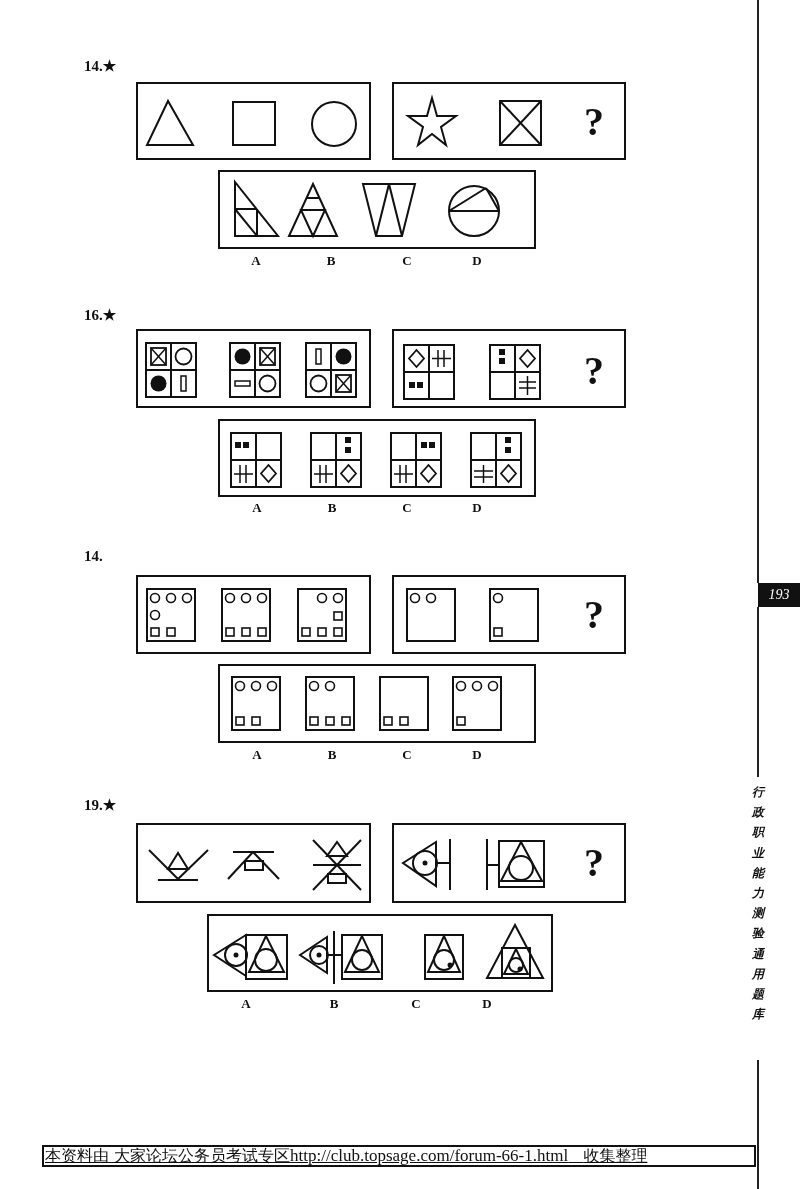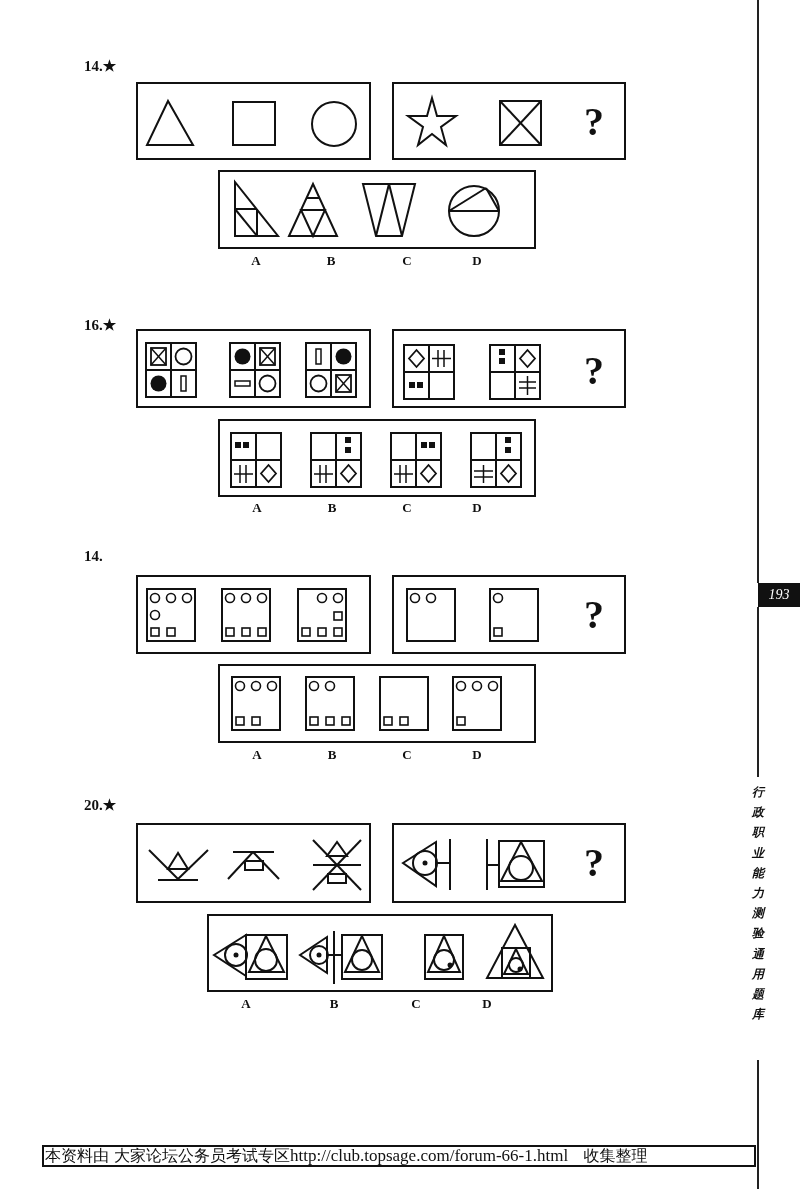--- a/index.html
+++ b/index.html
@@ -6,21 +6,21 @@
   body{width:800px;height:1189px;position:relative;overflow:hidden;font-family:"DejaVu Serif",serif;color:#111;}
   .qnum{position:absolute;font-family:"Liberation Serif",serif;font-weight:bold;font-size:15px;}
   .panel{position:absolute;border:2px solid #111;box-sizing:border-box;background:#fff;}
   .opt-label{position:absolute;font-family:"Liberation Serif",serif;font-weight:bold;font-size:13px;width:20px;text-align:center;}
   svg{position:absolute;overflow:visible;}
   .qmark{position:absolute;font-family:"Liberation Serif",serif;font-weight:bold;font-size:40px;line-height:40px;}
   .vline{position:absolute;left:757px;width:2px;background:#222;}
   .pagebox{position:absolute;left:758px;top:583px;width:42px;height:24px;background:#111;color:#fff;font-family:"Liberation Serif",serif;font-style:italic;font-size:14px;line-height:24px;text-align:center;}
   .sidetitle{position:absolute;left:748px;top:782px;width:20px;font-family:"DejaVu Serif",serif;font-weight:bold;font-style:italic;font-size:12px;line-height:20.2px;text-align:center;}
   .sidetitle span{display:block;}
-  .footer{position:absolute;left:42px;top:1145px;width:714px;height:22px;border:2px solid #111;box-sizing:border-box;font-family:"DejaVu Sans",sans-serif;font-size:16px;line-height:18px;white-space:nowrap;overflow:hidden;padding-left:1px;}
+  .footer{position:absolute;left:42px;top:1145px;width:714px;height:22px;border:2px solid #111;box-sizing:border-box;font-family:"DejaVu Sans",sans-serif;font-size:16px;line-height:18px;white-space:nowrap;overflow:hidden;text-decoration:underline;padding-left:1px;}
   .footer .url{font-family:"Liberation Serif",serif;font-size:17px;}
 </style>
 </head>
 <body>
 
 <div class="vline" style="top:0;height:583px;"></div>
 <div class="pagebox">193</div>
 <div class="vline" style="top:607px;height:170px;"></div>
 <div class="sidetitle">
   <span>行</span>
@@ -77,21 +77,21 @@
     <line x1="229" y1="39" x2="279" y2="39" stroke="#111" stroke-width="2"></line>
     <line x1="229" y1="39" x2="266" y2="16" stroke="#111" stroke-width="2"></line>
     <line x1="266" y1="16" x2="279" y2="39" stroke="#111" stroke-width="2"></line>
   </svg>
 </div>
 <div class="opt-label" style="left:246px;top:253px;">A</div>
 <div class="opt-label" style="left:321px;top:253px;">B</div>
 <div class="opt-label" style="left:397px;top:253px;">C</div>
 <div class="opt-label" style="left:467px;top:253px;">D</div>
 
-<div class="qnum" style="left:84px;top:316px;text-align:right;">
+<div class="qnum" style="left:84px;top:306px;text-align:right;">
   <span>16.</span><span>★</span>
 </div>
 <div class="panel" style="left:136px;top:329px;width:235px;height:79px;">
   <svg width="235" height="79" style="left:0;top:0">
 
     <rect x="8" y="12" width="50" height="54" fill="none" stroke="#111" stroke-width="2"></rect>
     <line x1="33" y1="12" x2="33" y2="66" stroke="#111" stroke-width="2"></line>
     <line x1="8" y1="39" x2="58" y2="39" stroke="#111" stroke-width="2"></line>
     <rect x="13" y="17" width="15" height="17" fill="none" stroke="#111" stroke-width="1.8"></rect>
     <line x1="13" y1="17" x2="28" y2="34" stroke="#111" stroke-width="1.5"></line>
@@ -263,21 +263,21 @@
       <circle cx="273" cy="20" r="4.5" fill="none" stroke="#111" stroke-width="1.6"></circle>
     <rect x="237" y="51" width="8" height="8" fill="none" stroke="#111" stroke-width="1.6"></rect>
   </svg>
 </div>
 <div class="opt-label" style="left:247px;top:747px;">A</div>
 <div class="opt-label" style="left:322px;top:747px;">B</div>
 <div class="opt-label" style="left:397px;top:747px;">C</div>
 <div class="opt-label" style="left:467px;top:747px;">D</div>
 
 <div class="qnum" style="left:84px;top:796px;">
-  <span>20.</span><span>★</span>
+  <span>19.</span><span>★</span>
 </div>
 <div class="panel" style="left:136px;top:823px;width:235px;height:80px;">
   <svg width="235" height="80" style="left:0;top:0">
 
     <line x1="11" y1="25" x2="40" y2="54" stroke="#111" stroke-width="2"></line>
     <line x1="40" y1="54" x2="70" y2="25" stroke="#111" stroke-width="2"></line>
     <polygon points="40,28 30,44 50,44" fill="none" stroke="#111" stroke-width="2"></polygon>
     <line x1="20" y1="55" x2="60" y2="55" stroke="#111" stroke-width="2"></line>
 
     <line x1="95" y1="27" x2="136" y2="27" stroke="#111" stroke-width="2"></line>

